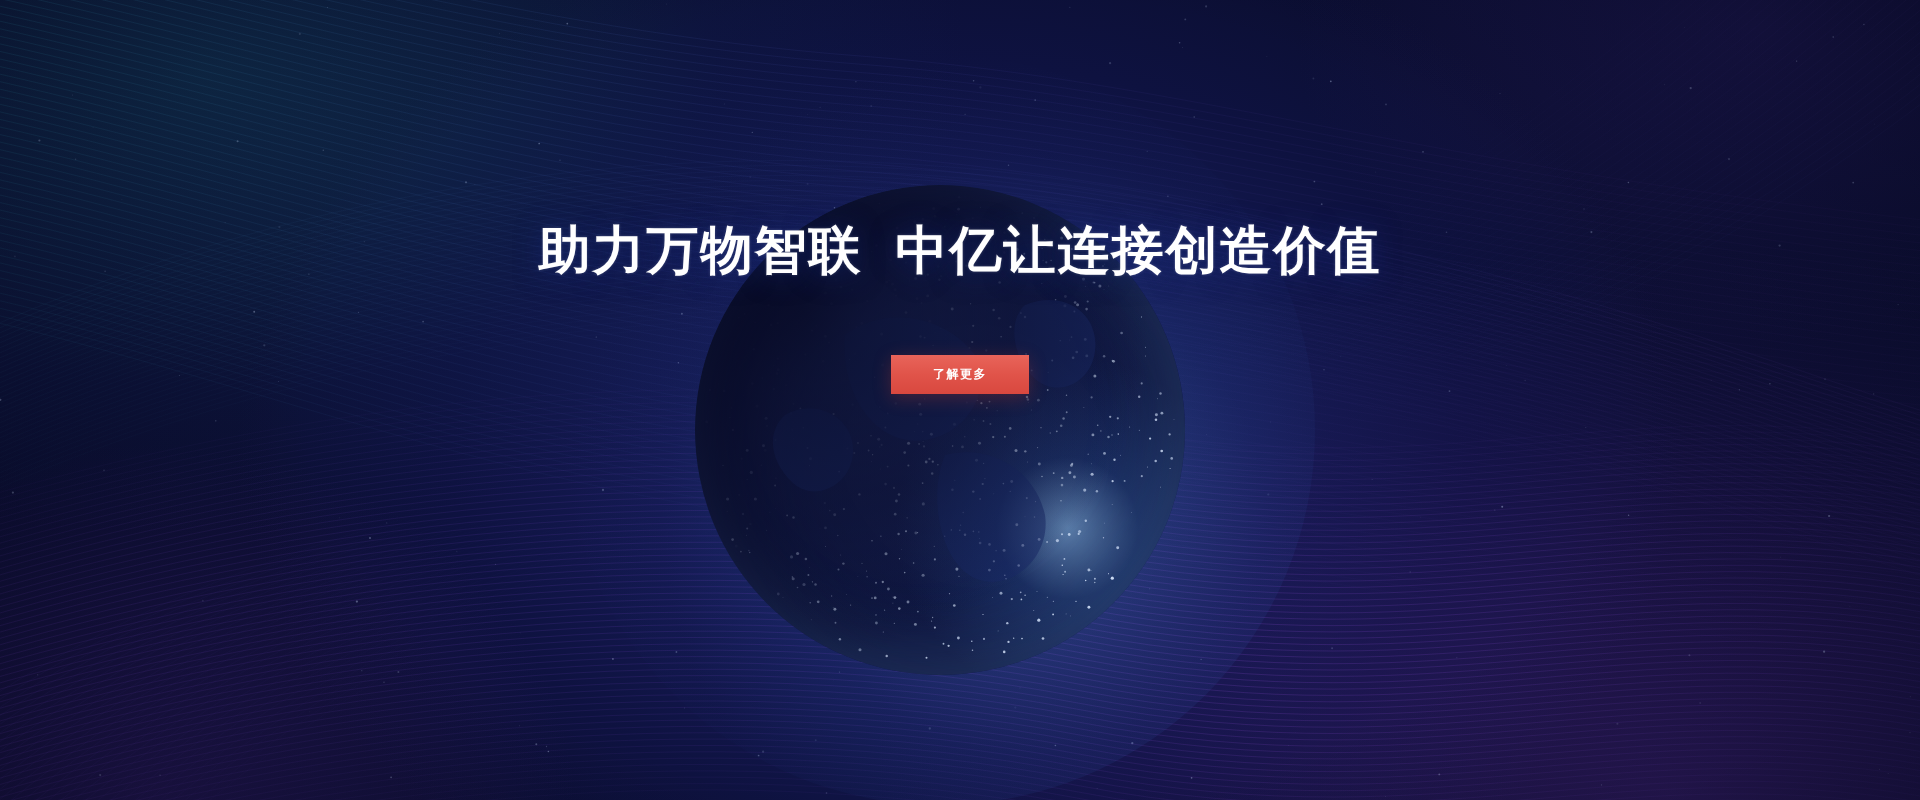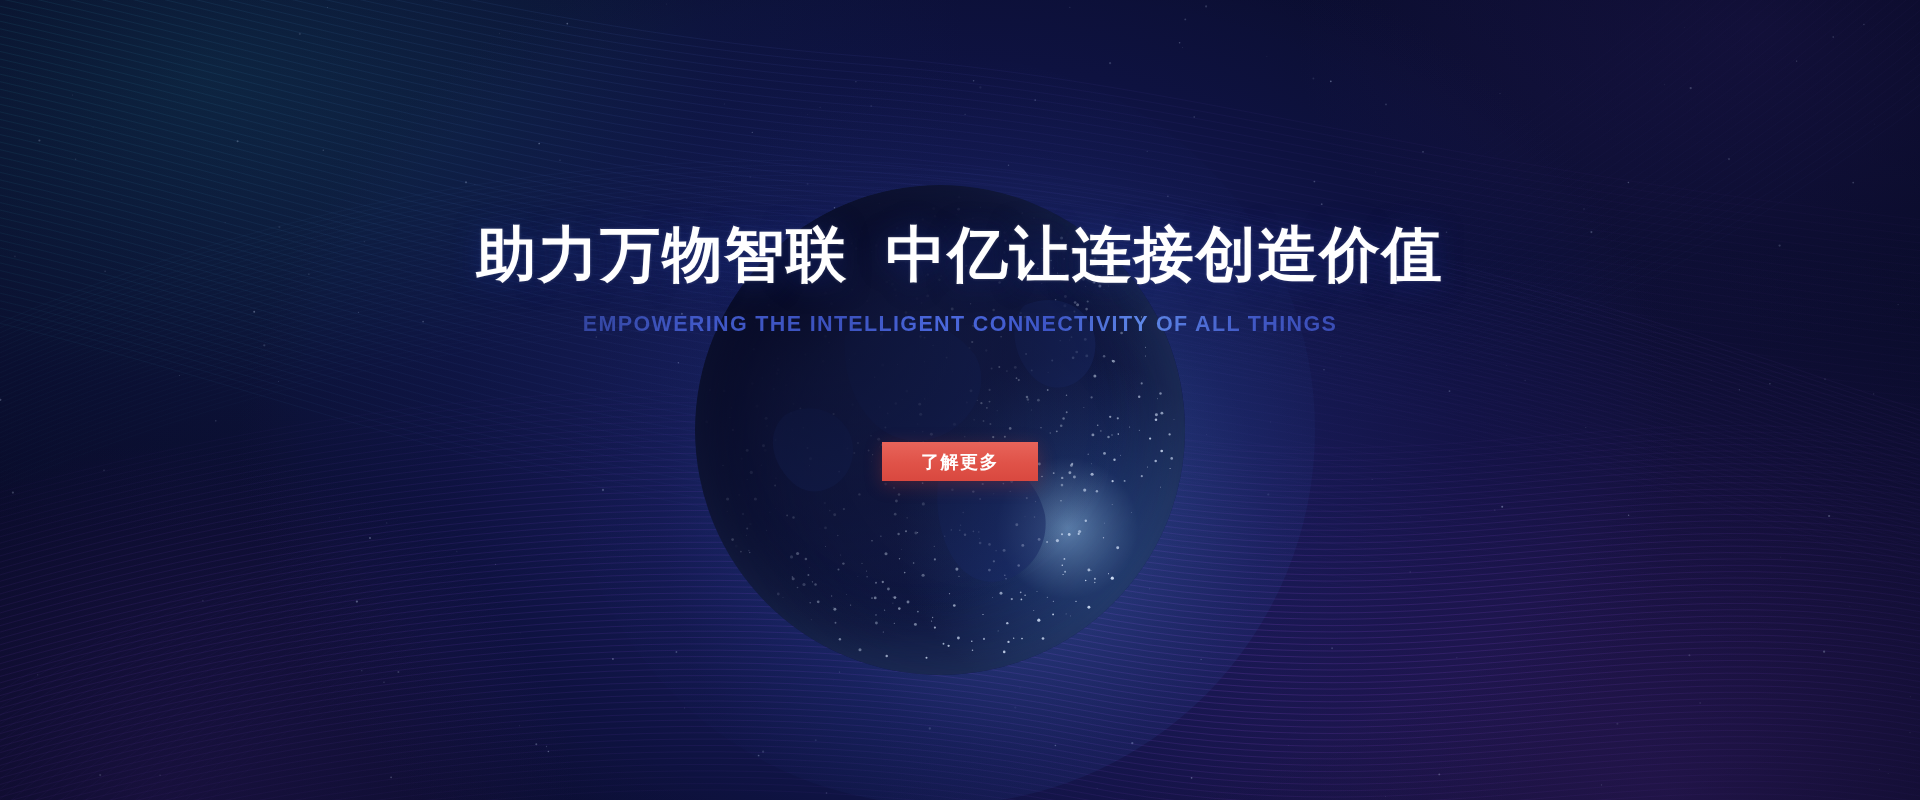--- a/index.html
+++ b/index.html
@@ -104,21 +104,21 @@
   #globe-lights { position:absolute; inset:0; border-radius:50%; overflow:hidden; }
 
   
   #hero {
     position:absolute;
     left:0; top:0; width:1920px; height:800px;
     display:flex; flex-direction:column; align-items:center;
   }
   #hero-title {
     margin-top:224px;
-    font-size:60px;
+    font-size:52px;
     line-height:1.02;
     font-weight:700;
     color:#ffffff;
     letter-spacing:2px;
     white-space:pre;
     text-shadow:0 2px 26px rgba(20,40,120,.65), 0 0 3px rgba(255,255,255,.25);
   }
   #hero-subtitle {
     margin-top:22px;
     text-align:center;
@@ -126,26 +126,26 @@
     font-weight:700;
     letter-spacing:1.35px;
     line-height:1.62;
     color:#3a4fc6;
     background:linear-gradient(100deg,#33459f 0%,#4159c9 16%,#3b51bd 34%,#4b68dd 48%,#3d55c6 62%,#5f88e8 74%,#4159c6 88%,#3a4cb4 100%);
     -webkit-background-clip:text; background-clip:text;
     -webkit-text-fill-color:transparent;
   }
   #hero-subtitle .sub-line { display:block; }
   #cta {
-    margin-top:100px;
-    width:156px; height:39px;
+    margin-top:56px;
+    width:138px; height:39px;
     display:flex; align-items:center; justify-content:center;
     background:linear-gradient(180deg,#e8645a 0%,#e05349 52%,#d9483f 100%);
     color:#ffffff;
-    font-size:18px;
+    font-size:12px;
     font-weight:700;
     letter-spacing:1.5px;
     border:none;
     cursor:pointer;
     box-shadow:0 4px 18px rgba(180,60,50,.32);
     font-family:"Liberation Sans", sans-serif;
   }
   .vignette {
     position:absolute; inset:0; pointer-events:none;
     background:radial-gradient(ellipse 1250px 780px at 50% 50%, rgba(0,0,0,0) 52%, rgba(4,5,24,.46) 100%);
@@ -1210,18 +1210,17 @@
       <div id="globe-shadow"></div>
     </div>
     <div id="globe-rim"></div>
   </div>
 
   <div class="vignette"></div>
 
   <div id="hero">
     <h1 id="hero-title">助力万物智联  中亿让连接创造价值</h1>
     <div id="hero-subtitle">
-      <span class="sub-line">EMPOWERING THE INTELLIGENT CONNECTIVITY OF ALL THINGS</span>
     </div>
     <button id="cta">了解更多</button>
   </div>
 
 </div>
 
 </body></html>

